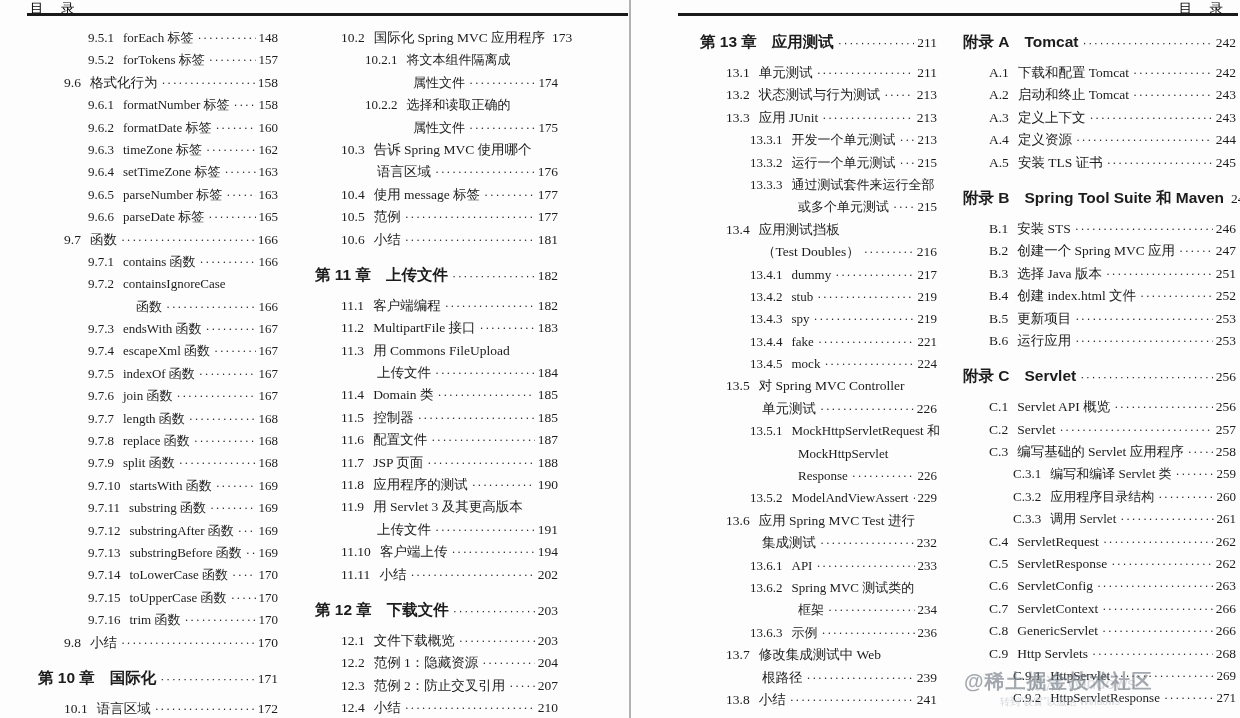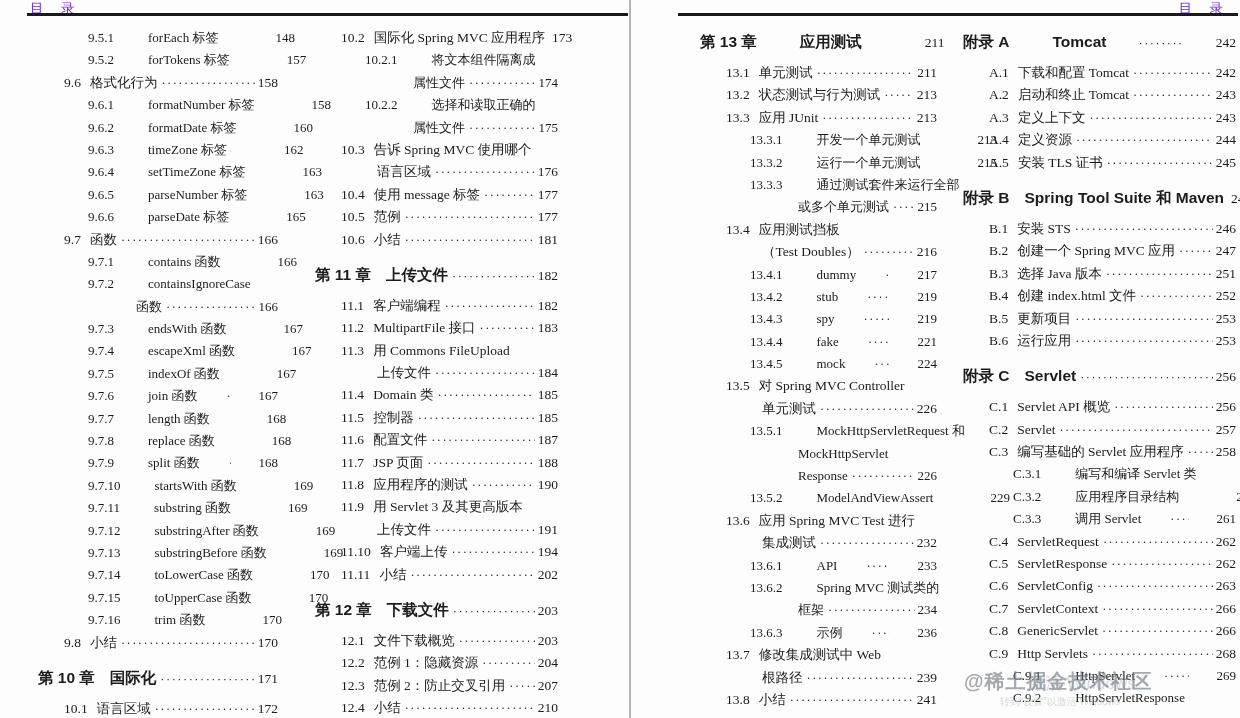--- a/index.html
+++ b/index.html
@@ -6,21 +6,21 @@
   html, body {
     width: 1240px; height: 718px;
     background: #fdfdfd;
     overflow: hidden;
     font-family: "Liberation Serif", "DejaVu Serif", serif;
     color: #1c1c1c;
     position: relative;
   }
   .page-header {
     position: absolute; top: 0;
-    font-size: 13.5px; letter-spacing: 7px; color: #6d28d9;
+    font-size: 13.5px; letter-spacing: 7px; color: #000000;
     white-space: nowrap;
   }
   #header-left  { left: 30px; }
   #header-right { right: 10px; }
   .header-rule {
     position: absolute; top: 13px; height: 2px;
     border-top: 2px solid #1a1a1a;
     border-bottom: 1px solid #1a1a1a;
   }
   #rule-left  { left: 27px;  width: 601px; }
@@ -47,38 +47,38 @@
     overflow: hidden; white-space: nowrap;
     margin: 0 3px 0 4px; color: #2a2a2a;
     font-size: 12.5px; letter-spacing: 1.5px;
   }
   .row .leader::after {
     content: "········································································································································";
   }
   .row .page { flex: none; text-align: right; }
 
   .row.l1 { padding-left: 26px; align-items: center; }
-  .row.l2 { padding-left: 50px; font-size: 13px; gap: 25px; }
+  .row.l2 { padding-left: 50px; font-size: 13px; }
   .row.c1 { padding-left: 62px; }
   .row.c2 { padding-left: 98px; font-size: 13px; }
   .row.l2 .title, .row.c2 .title { }
 
   .row.chapter {
     height: 25px; line-height: 25px;
     margin: 11px 0 8px;
     font-family: "Liberation Sans", "DejaVu Sans", sans-serif;
     font-weight: 700; font-size: 15.5px;
   }
   .row.chapter .num { margin-right: 15px; }
   .row.chapter .leader { font-weight: 400; font-size: 12.5px; }
   .row.chapter .page {
     font-family: "Liberation Serif", "DejaVu Serif", serif;
     font-weight: 400; font-size: 13.5px;
   }
-  .toc-col .row.chapter:first-child { margin-top: 2px; gap: 28px; }
+  .toc-col .row.chapter:first-child { margin-top: 2px; }
 
   .watermark {
     position: absolute; white-space: nowrap;
     pointer-events: none; z-index: 5;
     font-family: "Liberation Sans", "DejaVu Sans", sans-serif;
   }
   #wm-windows-1 { left: 1028px; top: 672px; font-size: 17px; color: rgba(185,190,196,0.55); }
   #wm-community { left: 964px; top: 668px; font-size: 20px; font-weight: 600;
                   letter-spacing: 1px; color: rgba(108,118,128,0.62); }
   #wm-windows-2 { left: 1000px; top: 695px; font-size: 10px; color: rgba(185,190,196,0.60); }

